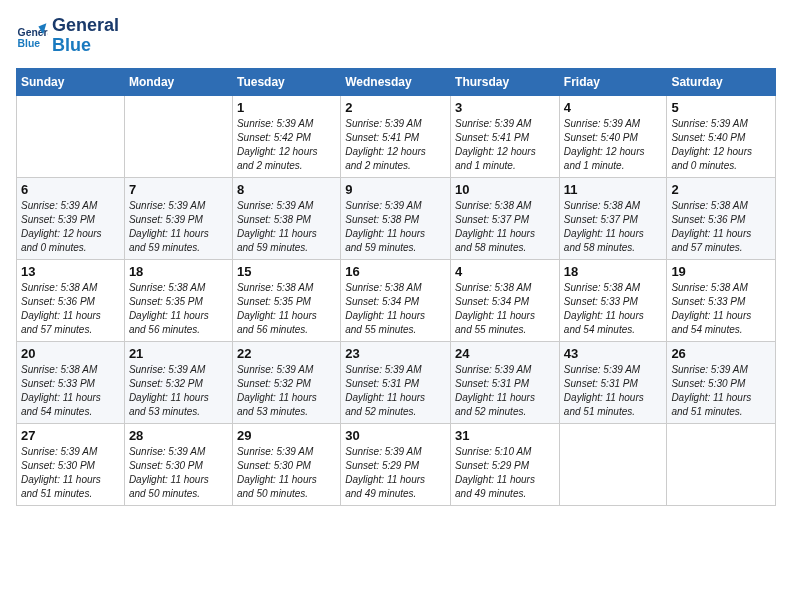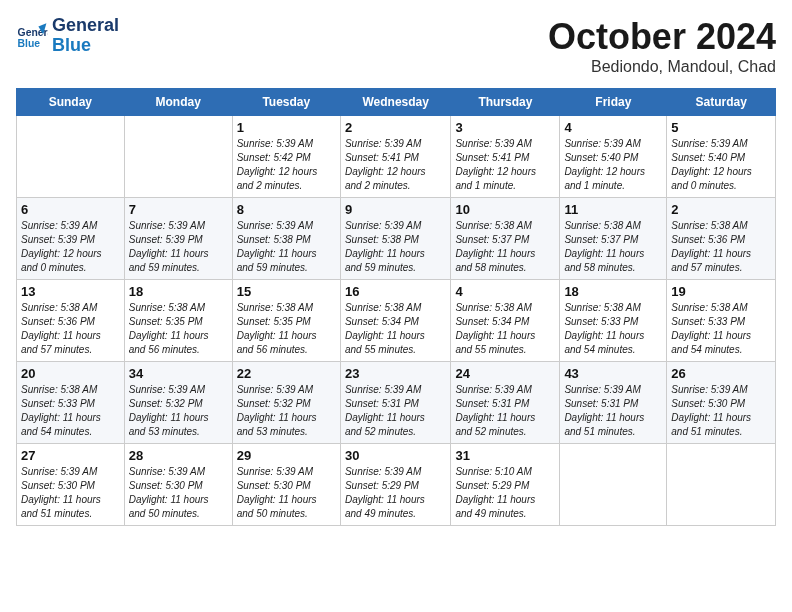--- a/index.html
+++ b/index.html
@@ -47,22 +47,22 @@
       color: #333;
     }
     .calendar-table {
       width: 100%;
       border-collapse: collapse;
       font-size: 11px;
     }
     .calendar-table thead th {
       background-color: #2e6db4;
       color: #fff;
-      padding: 6px 12px;
-      text-align: center;
+      padding: 6px 4px;
+      text-align: left;
       font-size: 12px;
       font-weight: bold;
       border: 1px solid #2e6db4;
     }
     .calendar-table tbody td {
       border: 1px solid #ccc;
       vertical-align: top;
       padding: 4px;
       width: 113px;
       min-height: 80px;
@@ -95,24 +95,20 @@
     <svg class="logo-icon" viewBox="0 0 40 40" xmlns="http://www.w3.org/2000/svg">
       <text x="2" y="20" font-size="13" font-weight="bold" fill="#1a3a6b">General</text>
       <text x="2" y="34" font-size="13" font-weight="bold" fill="#1a7abf">Blue</text>
       <polygon points="28,8 38,4 34,18" fill="#1a7abf"></polygon>
     </svg>
     <div>
       <div class="logo-text" style="color:#1a3a6b;">General</div>
       <div class="logo-text logo-blue">Blue</div>
     </div>
   </div>
-  <div class="title-area">
-    <div class="month-title">October 2024</div>
-    <div class="location-title">Bediondo, Mandoul, Chad</div>
-  </div>
 </div>
 
 <table class="calendar-table">
   <thead>
     <tr>
     <th>Sunday</th>
         <th>Monday</th>
         <th>Tuesday</th>
         <th>Wednesday</th>
         <th>Thursday</th>
@@ -264,21 +260,21 @@
       </tr>
       <tr>
         <td>
           <div class="day-number">20</div>
           <div class="day-detail" style="white-space: pre-line;">Sunrise: 5:38 AM
 Sunset: 5:33 PM
 Daylight: 11 hours
 and 54 minutes.</div>
         </td>
         <td>
-          <div class="day-number">34</div>
+          <div class="day-number">21</div>
           <div class="day-detail" style="white-space: pre-line;">Sunrise: 5:39 AM
 Sunset: 5:32 PM
 Daylight: 11 hours
 and 53 minutes.</div>
         </td>
         <td>
           <div class="day-number">22</div>
           <div class="day-detail" style="white-space: pre-line;">Sunrise: 5:39 AM
 Sunset: 5:32 PM
 Daylight: 11 hours

